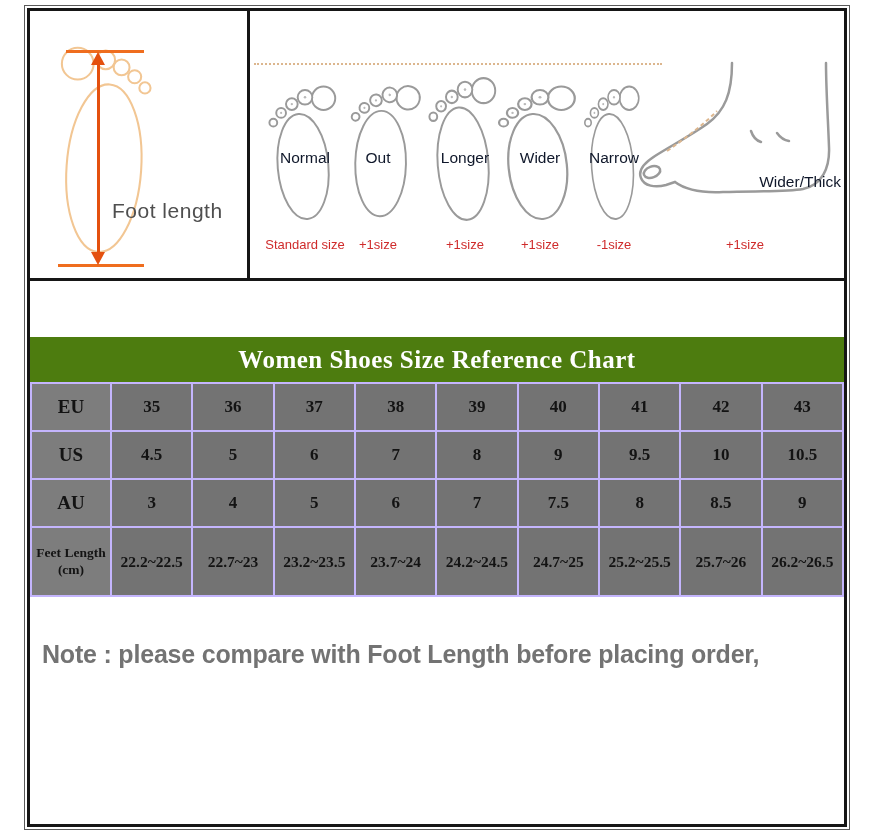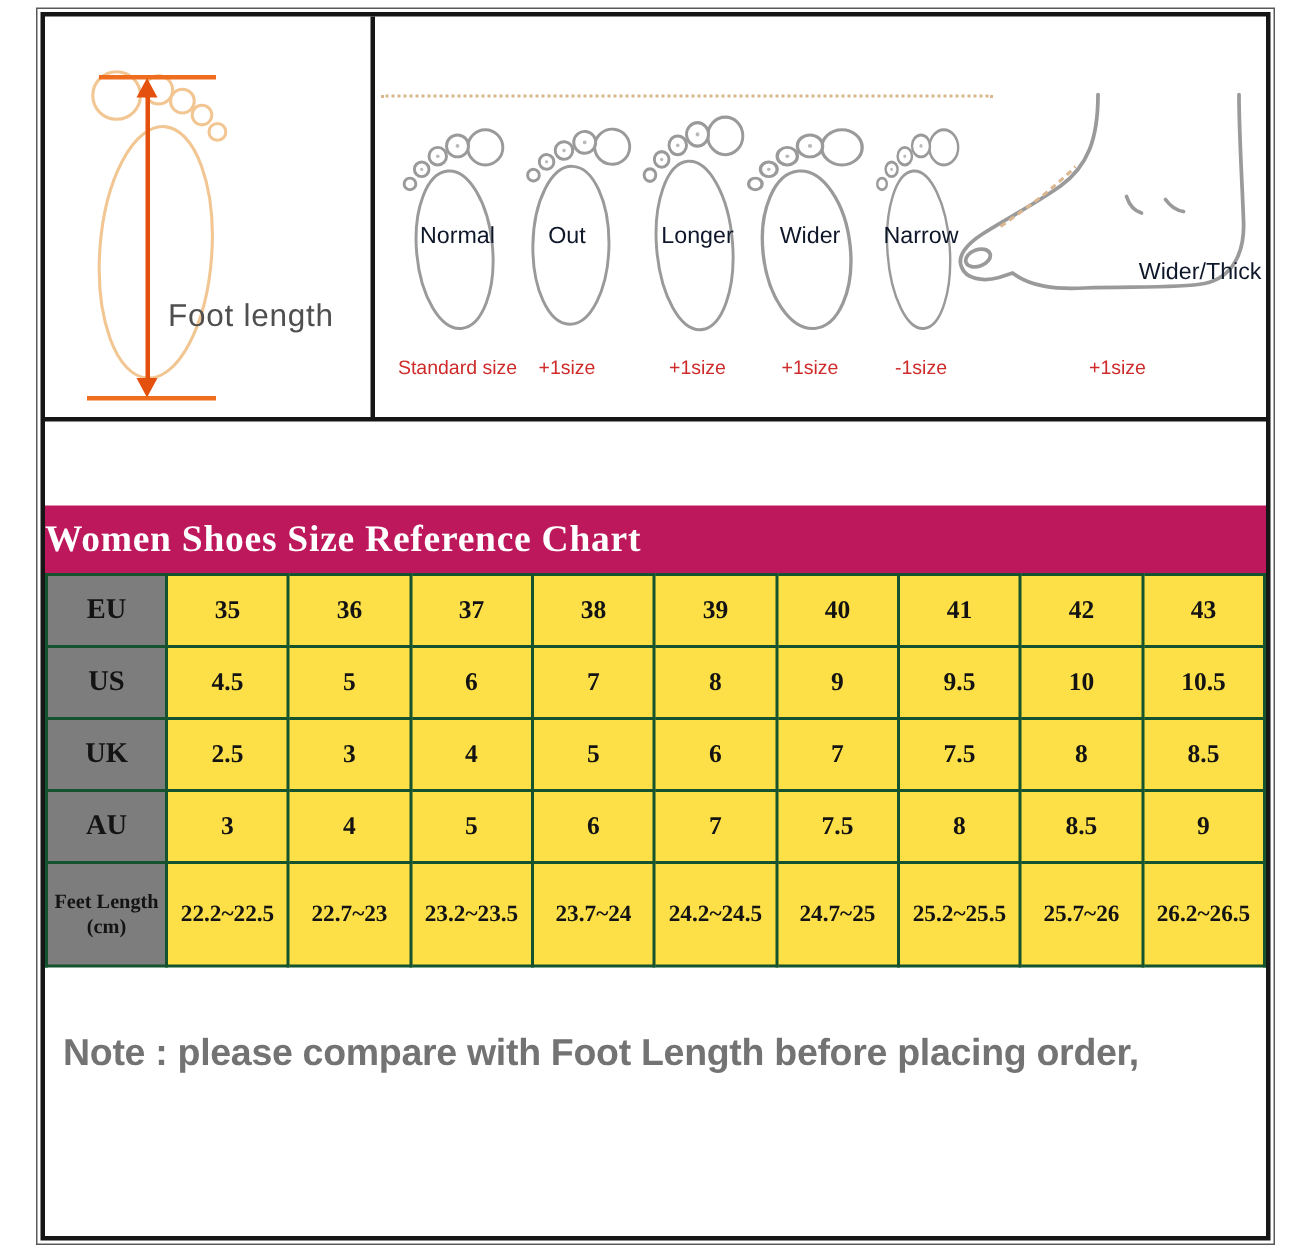--- a/index.html
+++ b/index.html
@@ -34,31 +34,31 @@
   .ft-name{position:absolute;left:0;top:138px;width:100%;text-align:center;
            color:#0f172a;font-size:15.5px;}
   .ft-adjust{position:absolute;left:0;top:227px;width:100%;text-align:center;
            color:#cf2b2b;font-size:13px;line-height:1.1;}
   .fb5{left:385px;width:210px;height:267px;}
   .sidefoot{position:absolute;left:0;top:50px;width:210px;height:150px;}
   .fb5 .ft-name{top:162px;left:auto;right:4px;width:130px;text-align:right;}
   .fb5 .ft-adjust{top:227px;left:70px;width:80px;}
 
   
-  .title-band{margin-top:56px;height:45px;line-height:45px;background:#be185d;color:#fff;
-              text-align:left;font-family:"Liberation Serif","DejaVu Serif",serif;
+  .title-band{margin-top:56px;height:45px;line-height:45px;background:#4d7c0f;color:#fff;
+              text-align:center;font-family:"Liberation Serif","DejaVu Serif",serif;
               font-size:25px;font-weight:bold;letter-spacing:.5px;}
 
   
   .size-table{width:100%;border-collapse:collapse;table-layout:fixed;
               font-family:"Liberation Serif","DejaVu Serif",serif;}
-  .size-table th,.size-table td{border:2px solid #14532d;text-align:center;
+  .size-table th,.size-table td{border:2px solid #c4b5fd;text-align:center;
               font-weight:bold;color:#131313;padding:0;}
   .size-table th{background:#7d7d7d;font-size:19px;}
-  .size-table td{background:#fde047;font-size:17px;}
+  .size-table td{background:#737373;font-size:17px;}
   .size-table tr{height:48px;}
   .size-table tr:last-child{height:69px;}
   .size-table tr:last-child th{font-size:13.5px;line-height:1.25;}
   .size-table tr:last-child td{font-size:15.5px;}
   .size-table .sub{font-size:13.5px;font-weight:bold;}
 
   
   .note{margin-top:42px;padding-left:12px;color:#737373;font-weight:bold;
         font-size:25px;line-height:1.27;letter-spacing:-0.2px;white-space:nowrap;}
 </style>
@@ -245,32 +245,20 @@
             <td>5</td>
             <td>6</td>
             <td>7</td>
             <td>8</td>
             <td>9</td>
             <td>9.5</td>
             <td>10</td>
             <td>10.5</td>
           </tr>
           <tr>
-            <th>UK</th>
-            <td>2.5</td>
-            <td>3</td>
-            <td>4</td>
-            <td>5</td>
-            <td>6</td>
-            <td>7</td>
-            <td>7.5</td>
-            <td>8</td>
-            <td>8.5</td>
-          </tr>
-          <tr>
             <th>AU</th>
             <td>3</td>
             <td>4</td>
             <td>5</td>
             <td>6</td>
             <td>7</td>
             <td>7.5</td>
             <td>8</td>
             <td>8.5</td>
             <td>9</td>

